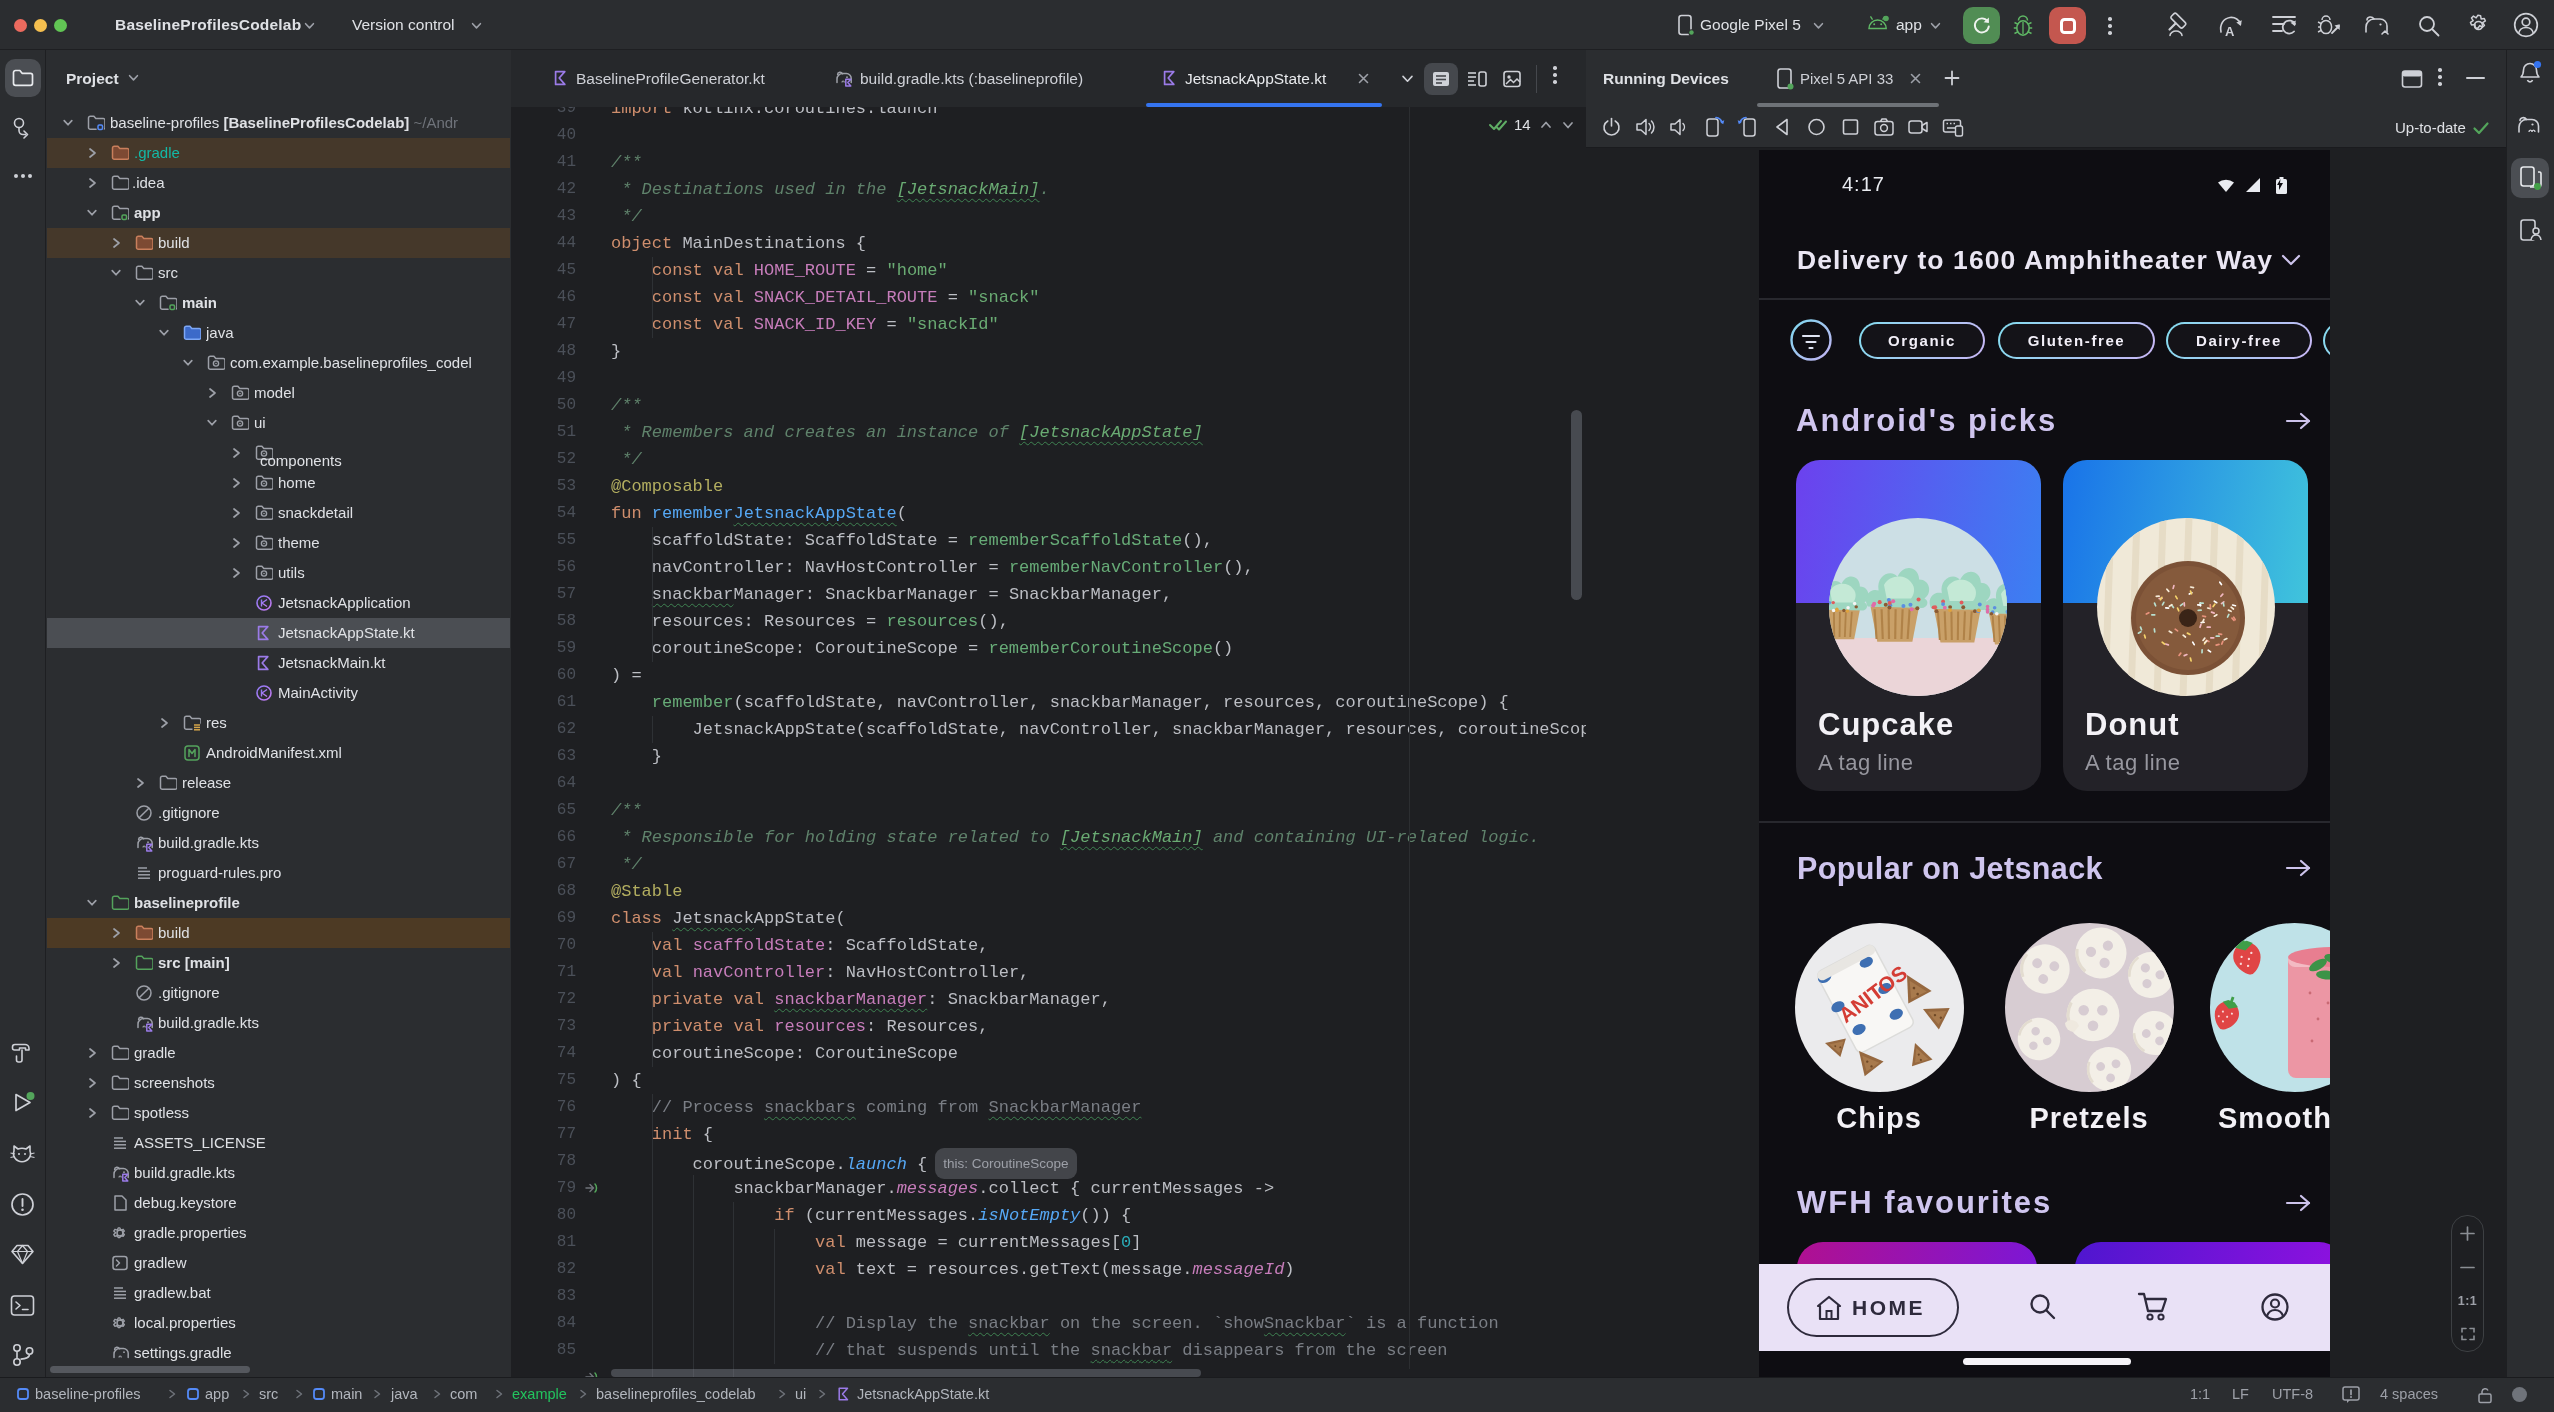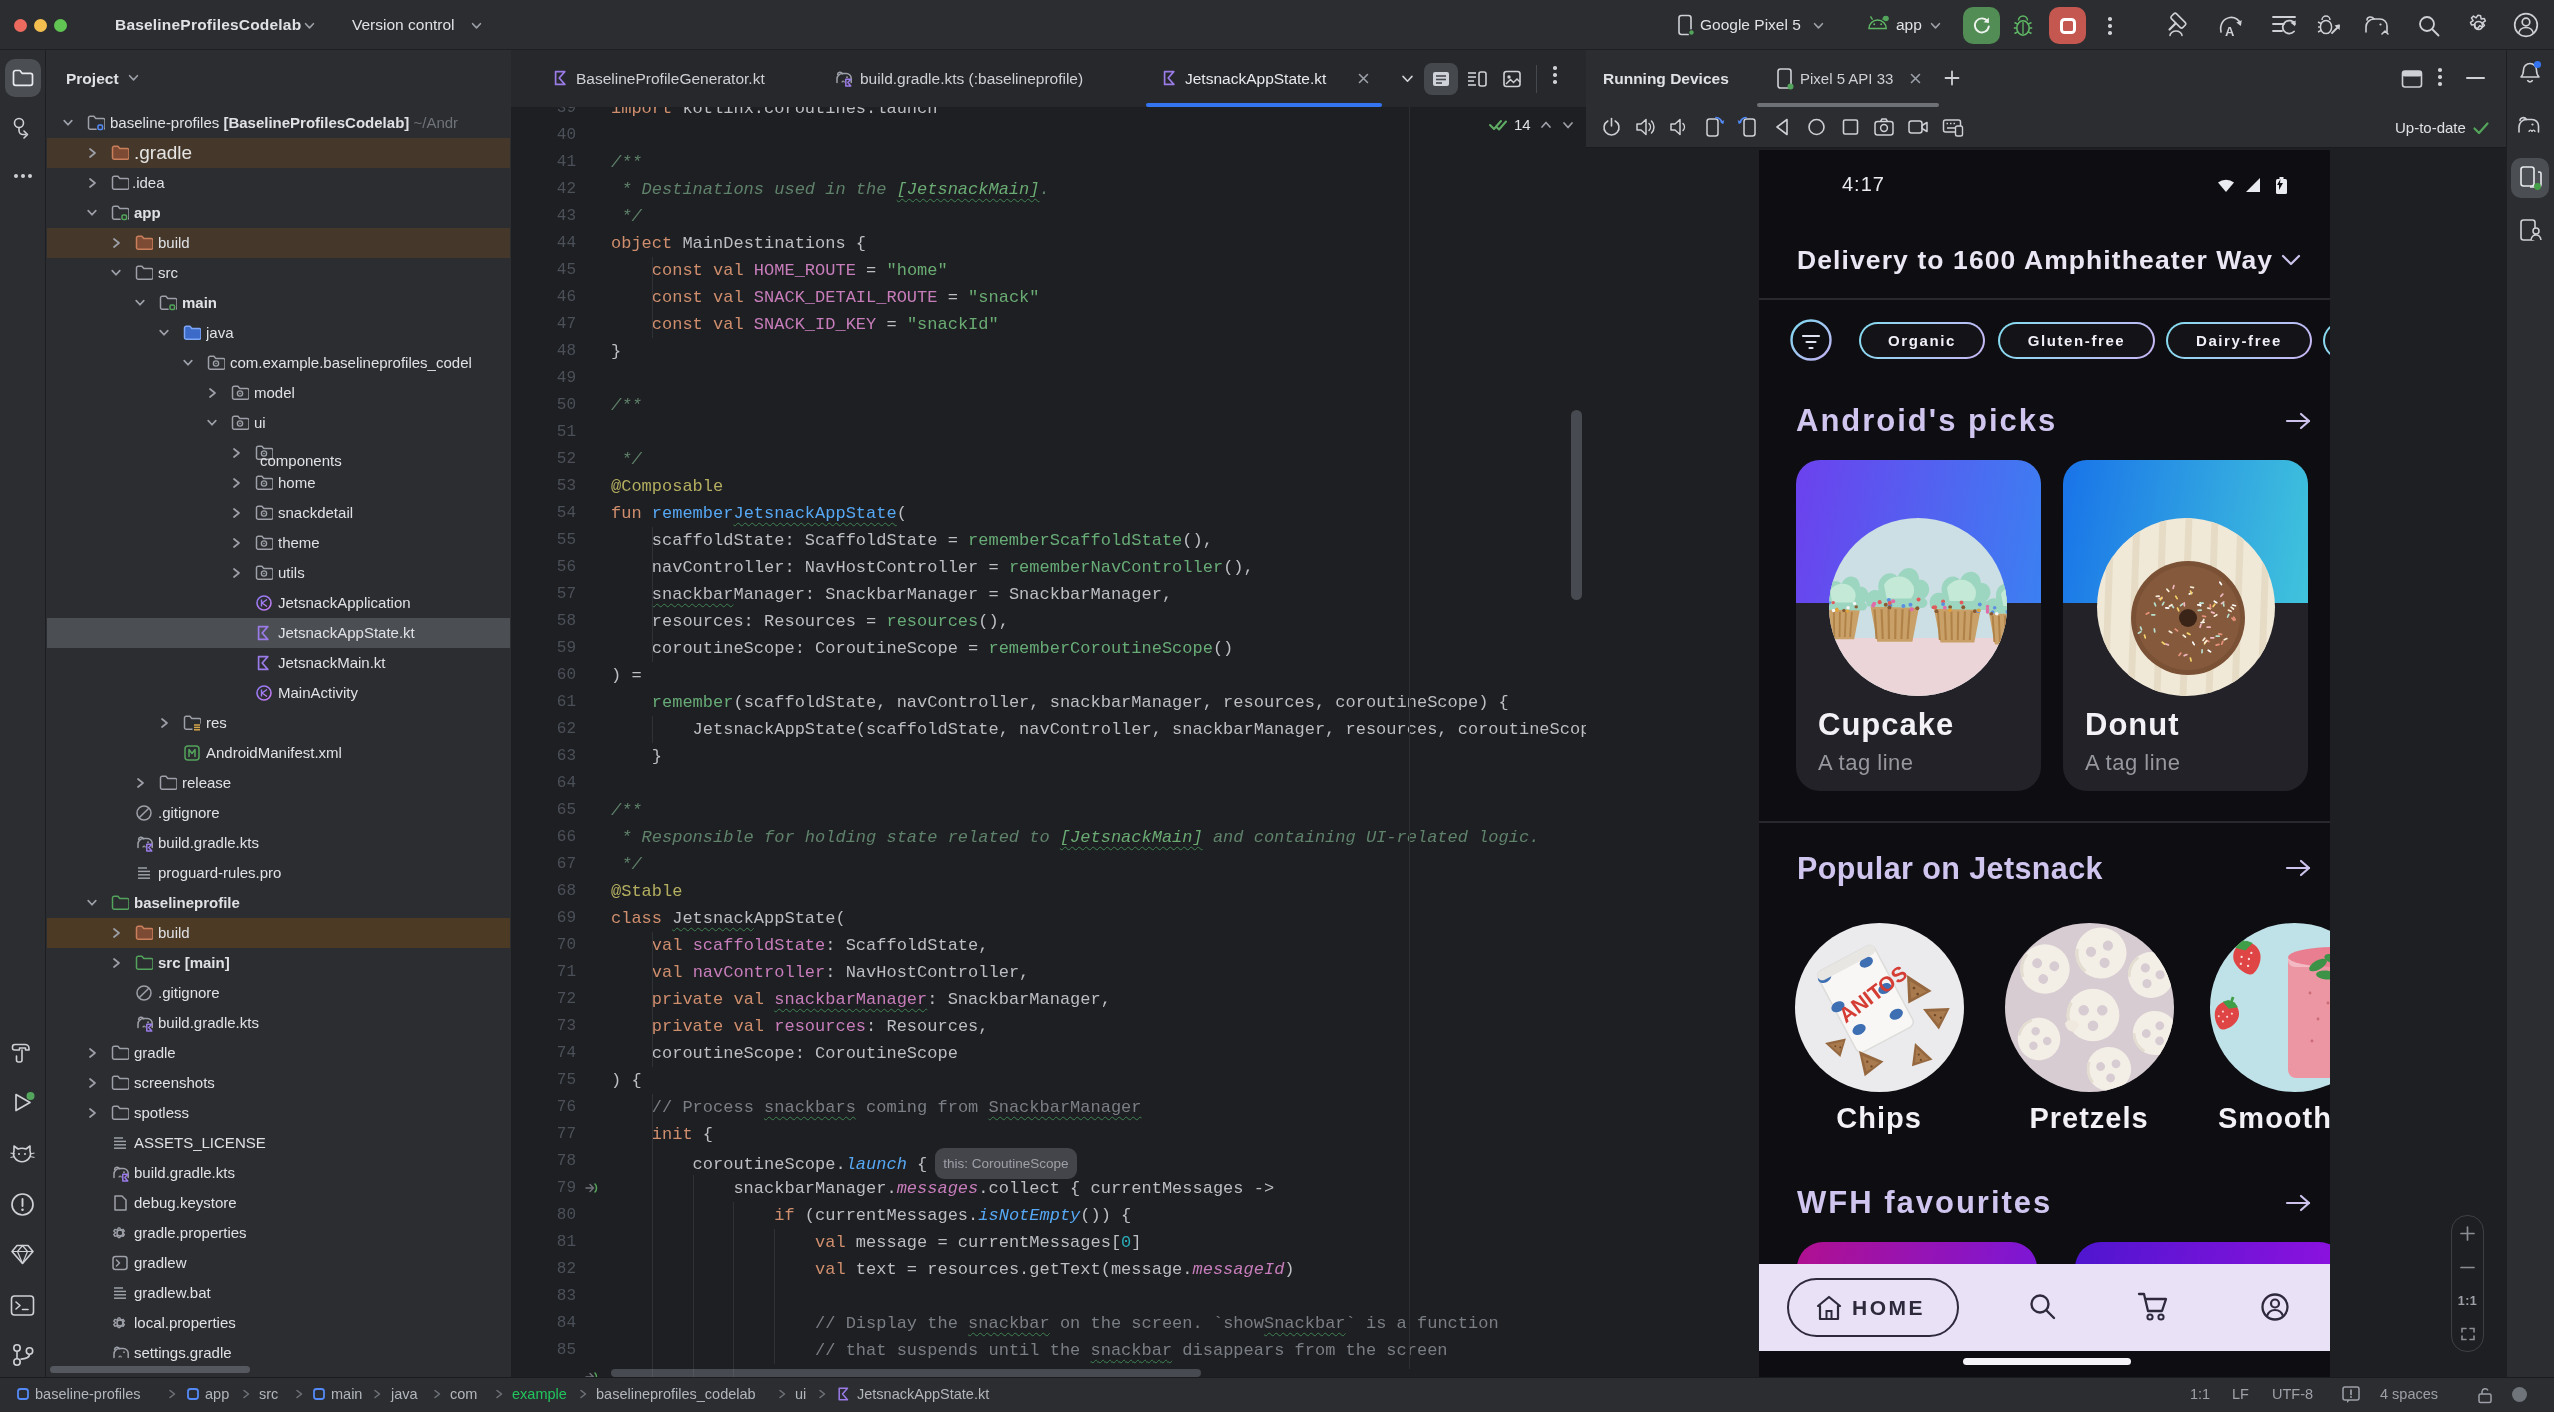--- a/index.html
+++ b/index.html
@@ -193,21 +193,21 @@
       <rect x="11" y="11" width="4.5" height="4.5" rx="1.2" stroke="#548af7" stroke-width="1.5" fill="none"></rect>
     </svg>
 <div style="position:absolute;left:110px;top:108px;height:30px;line-height:30px;font-size:15px;color:#dfe1e5;white-space:nowrap;overflow:hidden;max-width:395px;">baseline-profiles <b>[BaselineProfilesCodelab]</b> <span style="color:#6f737a;">~/Andr</span></div>
 <div style="position:absolute;left:47px;top:138px;width:463px;height:30px;background:#45382a;"></div>
 <svg style="position:absolute;left:85px;top:146px;" width="14" height="14" viewBox="0 0 14 14" fill="none">
       <polyline points="5,3 10,7 5,11" stroke="#9da0a8" stroke-width="1.7" fill="none" stroke-linecap="round" stroke-linejoin="round"></polyline>
     </svg>
 <svg style="position:absolute;left:111px;top:144px;" width="18" height="18" viewBox="0 0 18 18" fill="none">
       <path d="M1.5,4 a1.8,1.8 0 0 1 1.8,-1.8 h3.6 l1.9,2.3 h7.4 a1.8,1.8 0 0 1 1.8,1.8 v7.2 a1.8,1.8 0 0 1 -1.8,1.8 h-12.9 a1.8,1.8 0 0 1 -1.8,-1.8 z" stroke="#c97f5c" stroke-width="1.5" fill="#7d4a33" stroke-linejoin="round"></path>
     </svg>
-<div style="position:absolute;left:134px;top:138px;height:30px;line-height:30px;font-size:19px;color:#e5e5e5;white-space:nowrap;overflow:hidden;max-width:371px;">.gradle</div>
+<div style="position:absolute;left:134px;top:138px;height:30px;line-height:30px;font-size:15px;color:#14b8a6;white-space:nowrap;overflow:hidden;max-width:371px;">.gradle</div>
 <svg style="position:absolute;left:85px;top:176px;" width="14" height="14" viewBox="0 0 14 14" fill="none">
       <polyline points="5,3 10,7 5,11" stroke="#9da0a8" stroke-width="1.7" fill="none" stroke-linecap="round" stroke-linejoin="round"></polyline>
     </svg>
 <svg style="position:absolute;left:111px;top:174px;" width="18" height="18" viewBox="0 0 18 18" fill="none">
       <path d="M1.5,4 a1.8,1.8 0 0 1 1.8,-1.8 h3.6 l1.9,2.3 h7.4 a1.8,1.8 0 0 1 1.8,1.8 v7.2 a1.8,1.8 0 0 1 -1.8,1.8 h-12.9 a1.8,1.8 0 0 1 -1.8,-1.8 z" stroke="#9da0a8" stroke-width="1.5" fill="none" stroke-linejoin="round"></path>
     </svg>
 <div style="position:absolute;left:132px;top:168px;height:30px;line-height:30px;font-size:15px;color:#dfe1e5;white-space:nowrap;overflow:hidden;max-width:371px;">.idea</div>
 <svg style="position:absolute;left:85px;top:206px;" width="14" height="14" viewBox="0 0 14 14" fill="none">
       <polyline points="3.2,4.6 7,8.8 10.8,4.6" stroke="#9da0a8" stroke-width="1.7" fill="none" stroke-linecap="round" stroke-linejoin="round"></polyline>
     </svg>
@@ -556,20 +556,21 @@
       <div style="position:absolute;top:42px;left:0;height:27px;white-space:pre;"><span style="color:#5f826b;font-style:italic;">/**</span></div>
       <div style="position:absolute;top:69px;left:0;height:27px;white-space:pre;"><span style="color:#5f826b;font-style:italic;"> * Destinations used in the </span><span style="color:#6aab73;font-style:italic;text-decoration:underline wavy #3f8352 1px;text-underline-offset:4px;">[JetsnackMain]</span><span style="color:#5f826b;font-style:italic;">.</span></div>
       <div style="position:absolute;top:96px;left:0;height:27px;white-space:pre;"><span style="color:#5f826b;font-style:italic;"> */</span></div>
       <div style="position:absolute;top:123px;left:0;height:27px;white-space:pre;"><span style="color:#cf8e6d;">object</span> MainDestinations {</div>
       <div style="position:absolute;top:150px;left:0;height:27px;white-space:pre;">    <span style="color:#cf8e6d;">const val</span> <span style="color:#c77dbb;">HOME_ROUTE</span> = <span style="color:#6aab73;">"home"</span></div>
       <div style="position:absolute;top:177px;left:0;height:27px;white-space:pre;">    <span style="color:#cf8e6d;">const val</span> <span style="color:#c77dbb;">SNACK_DETAIL_ROUTE</span> = <span style="color:#6aab73;">"snack"</span></div>
       <div style="position:absolute;top:204px;left:0;height:27px;white-space:pre;">    <span style="color:#cf8e6d;">const val</span> <span style="color:#c77dbb;">SNACK_ID_KEY</span> = <span style="color:#6aab73;">"snackId"</span></div>
       <div style="position:absolute;top:231px;left:0;height:27px;white-space:pre;">}</div>
       <div style="position:absolute;top:258px;left:0;height:27px;white-space:pre;"></div>
       <div style="position:absolute;top:285px;left:0;height:27px;white-space:pre;"><span style="color:#5f826b;font-style:italic;">/**</span></div>
+      <div style="position:absolute;top:312px;left:0;height:27px;white-space:pre;"><span style="color:#5f826b;font-style:italic;"> * Remembers and creates an instance of </span><span style="color:#6aab73;font-style:italic;text-decoration:underline wavy #3f8352 1px;text-underline-offset:4px;">[JetsnackAppState]</span></div>
       <div style="position:absolute;top:339px;left:0;height:27px;white-space:pre;"><span style="color:#5f826b;font-style:italic;"> */</span></div>
       <div style="position:absolute;top:366px;left:0;height:27px;white-space:pre;"><span style="color:#b3ae60;">@Composable</span></div>
       <div style="position:absolute;top:393px;left:0;height:27px;white-space:pre;"><span style="color:#cf8e6d;">fun</span> <span style="color:#56a8f5;">remember</span><span style="color:#56a8f5;text-decoration:underline wavy #3f8352 1px;text-underline-offset:4px;">JetsnackAppState</span>(</div>
       <div style="position:absolute;top:420px;left:0;height:27px;white-space:pre;">    scaffoldState: ScaffoldState = <span style="color:#67ab77;">rememberScaffoldState</span>(),</div>
       <div style="position:absolute;top:474px;left:0;height:27px;white-space:pre;">    <span style="text-decoration:underline wavy #3f8352 1px;text-underline-offset:4px;">snackbar</span>Manager: SnackbarManager = SnackbarManager,</div>
       <div style="position:absolute;top:447px;left:0;height:27px;white-space:pre;">    navController: NavHostController = <span style="color:#67ab77;">rememberNavController</span>(),</div>
       <div style="position:absolute;top:501px;left:0;height:27px;white-space:pre;">    resources: Resources = <span style="color:#67ab77;">resources</span>(),</div>
       <div style="position:absolute;top:528px;left:0;height:27px;white-space:pre;">    coroutineScope: CoroutineScope = <span style="color:#67ab77;">rememberCoroutineScope</span>()</div>
       <div style="position:absolute;top:555px;left:0;height:27px;white-space:pre;">) =</div>
       <div style="position:absolute;top:582px;left:0;height:27px;white-space:pre;">    <span style="color:#67ab77;">remember</span>(scaffoldState, navController, snackbarManager, resources, coroutineScope) {</div>

